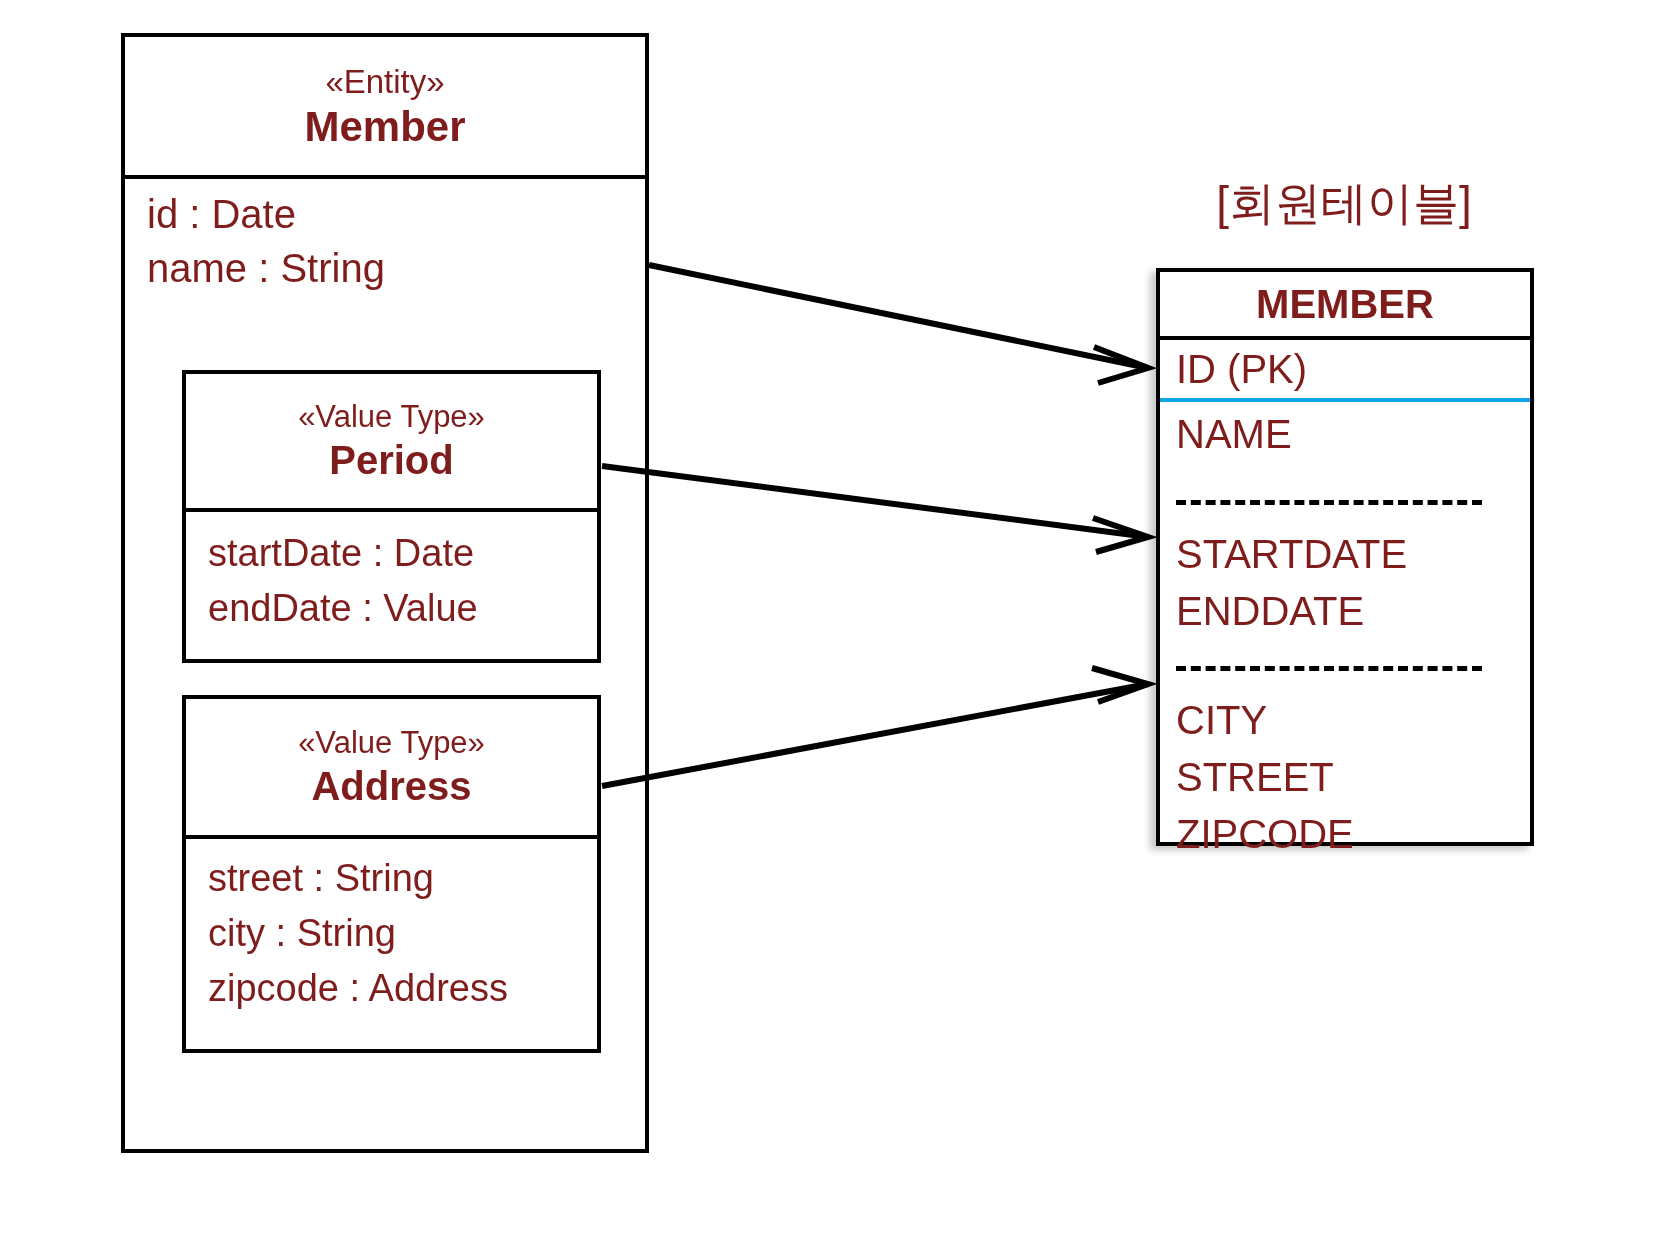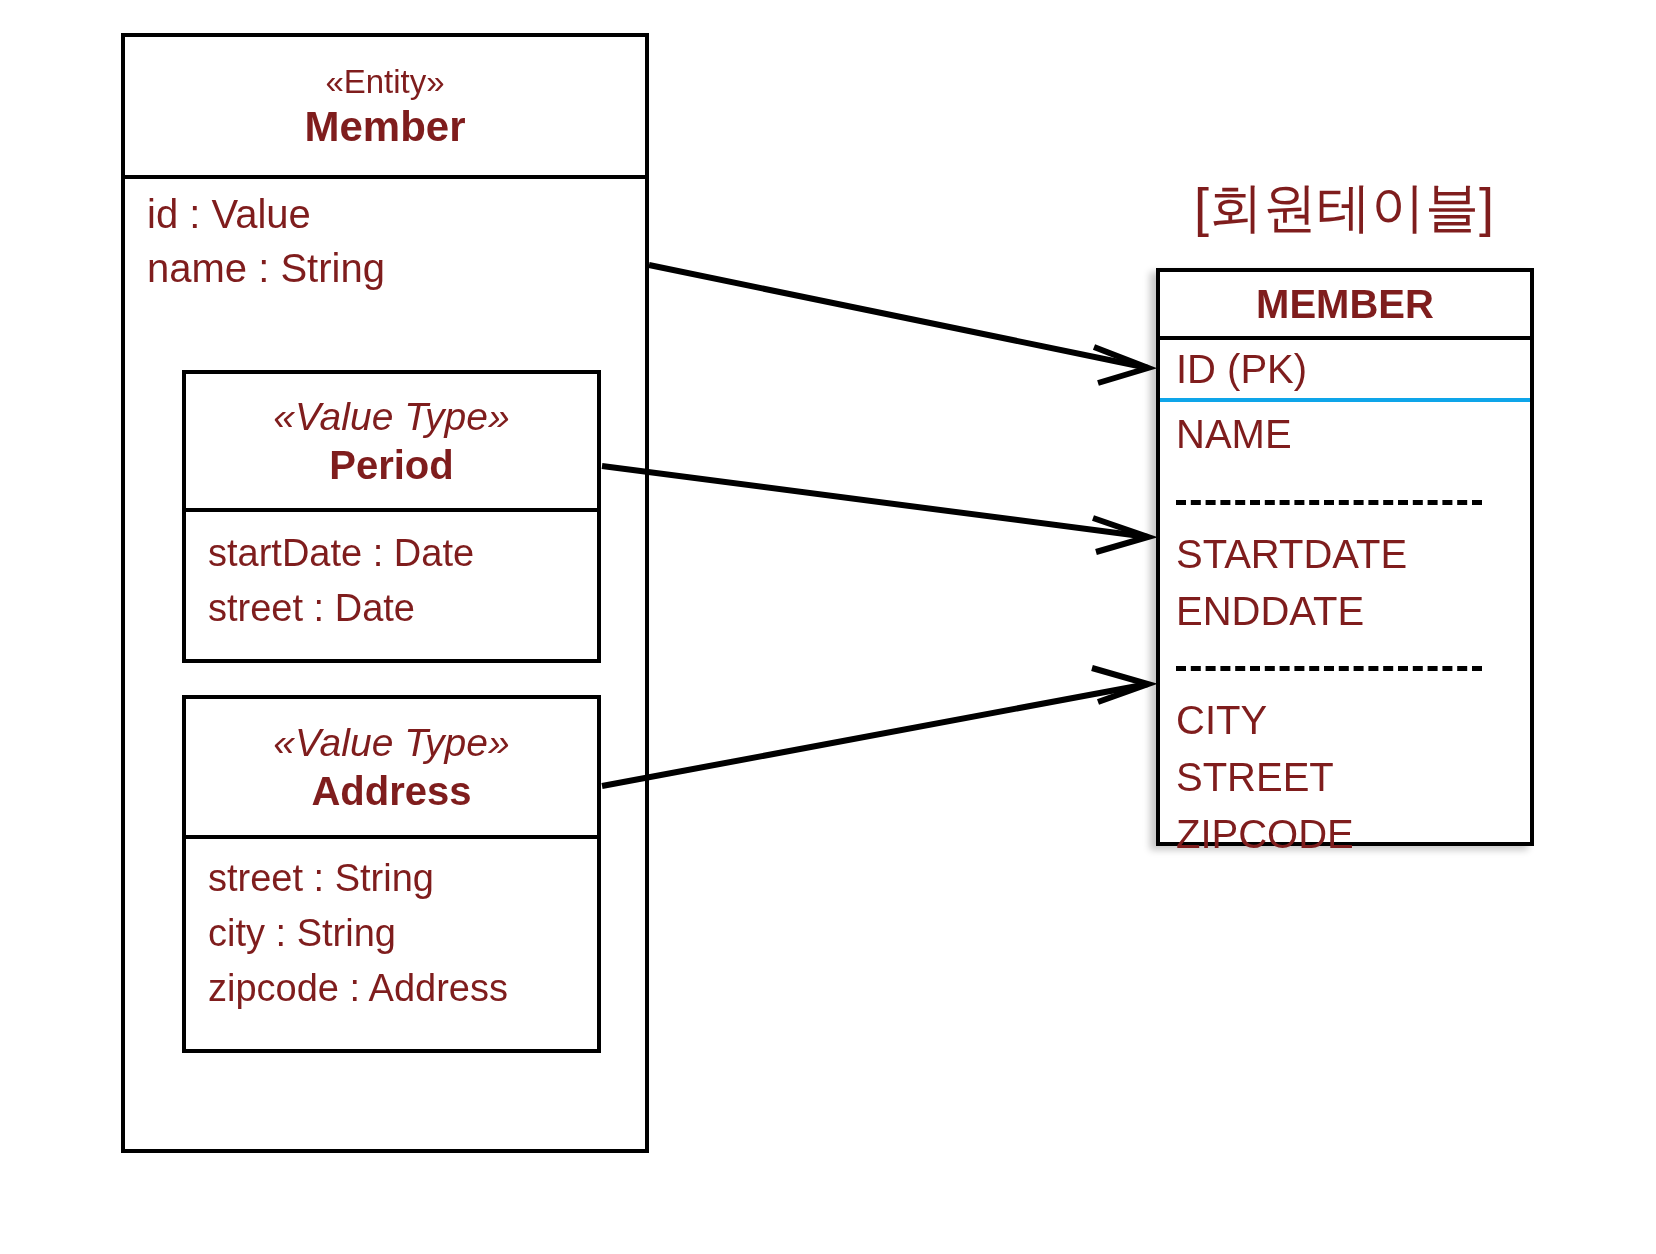--- a/index.html
+++ b/index.html
@@ -90,24 +90,23 @@
     border-bottom: 4px solid #000;
     box-sizing: border-box;
     display: flex;
     flex-direction: column;
     align-items: center;
     justify-content: center;
   }
   .vt-period .vt-header { height: 138px; }
   .vt-address .vt-header { height: 140px; }
   .vt-stereotype {
-    font-size: 39px;
+    font-size: 31px;
     font-weight: 400;
     line-height: 1.22;
-    font-style: italic;
   }
   .vt-name {
     font-size: 40px;
     font-weight: 700;
     line-height: 1.2;
   }
   .vt-attrs {
     position: absolute;
     left: 22px;
     font-size: 38px;
@@ -117,21 +116,21 @@
   .vt-period .vt-attrs { top: 152px; }
   .vt-address .vt-attrs { top: 152px; }
 
   
   .table-caption {
     position: absolute;
     left: 1118px;
     top: 178px;
     width: 380px;
     text-align: center;
-    font-size: 54px;
+    font-size: 46px;
     line-height: 1.1;
     white-space: nowrap;
   }
 
   
   .db-table {
     position: absolute;
     left: 1120px;
     top: 268px;
     width: 378px;
@@ -202,33 +201,33 @@
 <body>
 
 <div id="canvas">
 
   <div class="entity-box">
     <div class="entity-header">
       <div class="stereotype">«Entity»</div>
       <div class="class-name">Member</div>
     </div>
     <div class="entity-attrs">
-      <div>id : Value</div>
+      <div>id : Date</div>
       <div>name : String</div>
     </div>
   </div>
 
   <div class="vt-box vt-period">
     <div class="vt-header">
       <div class="vt-stereotype">«Value Type»</div>
       <div class="vt-name">Period</div>
     </div>
     <div class="vt-attrs">
       <div>startDate : Date</div>
-      <div>street : Date</div>
+      <div>endDate : Value</div>
     </div>
   </div>
 
   <div class="vt-box vt-address">
     <div class="vt-header">
       <div class="vt-stereotype">«Value Type»</div>
       <div class="vt-name">Address</div>
     </div>
     <div class="vt-attrs">
       <div>street : String</div>

